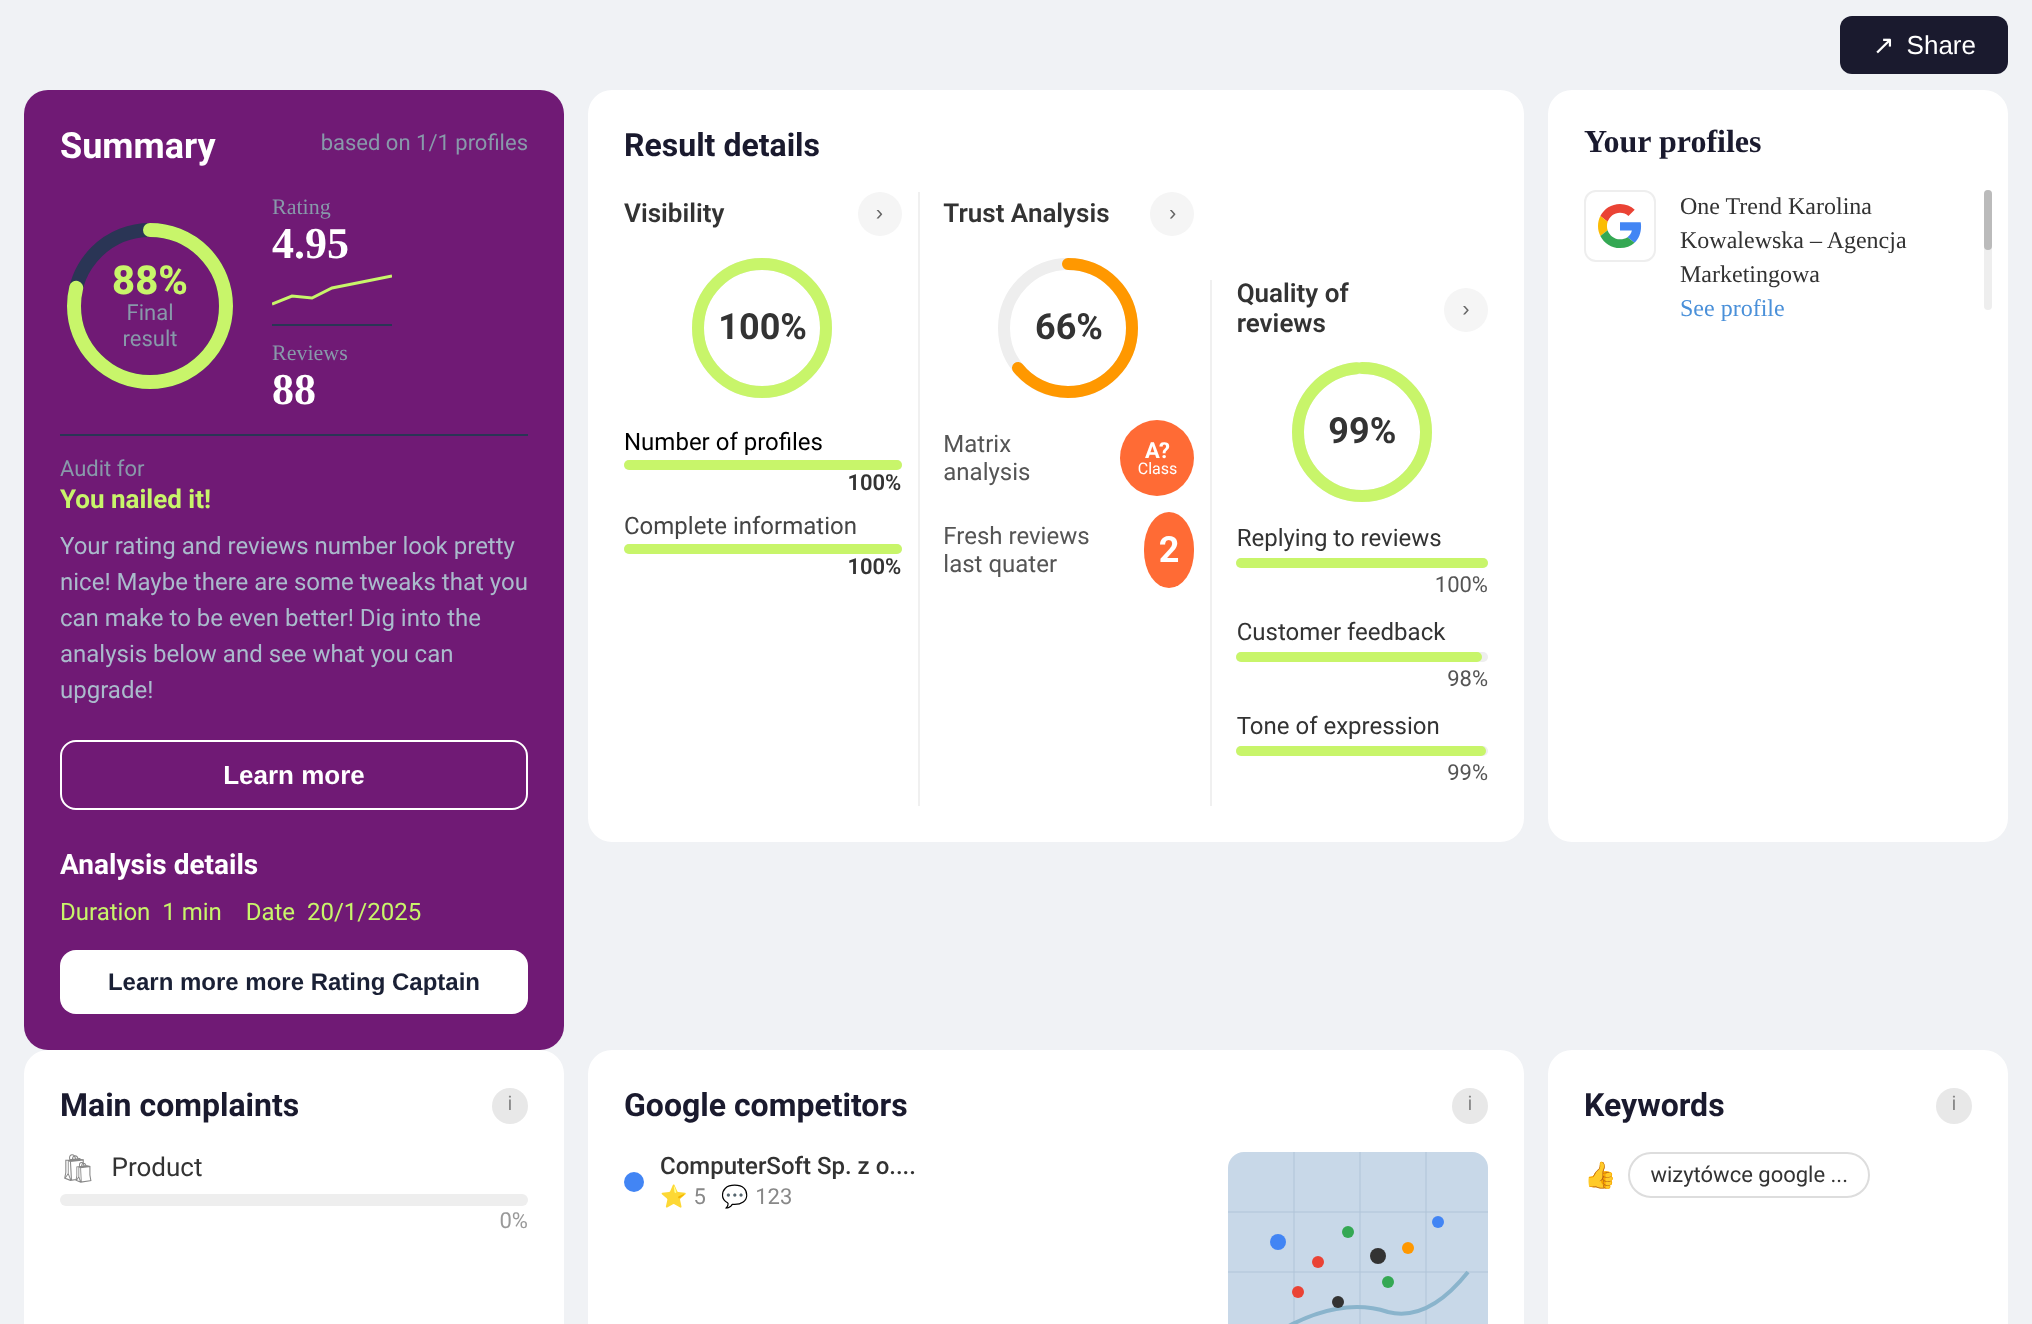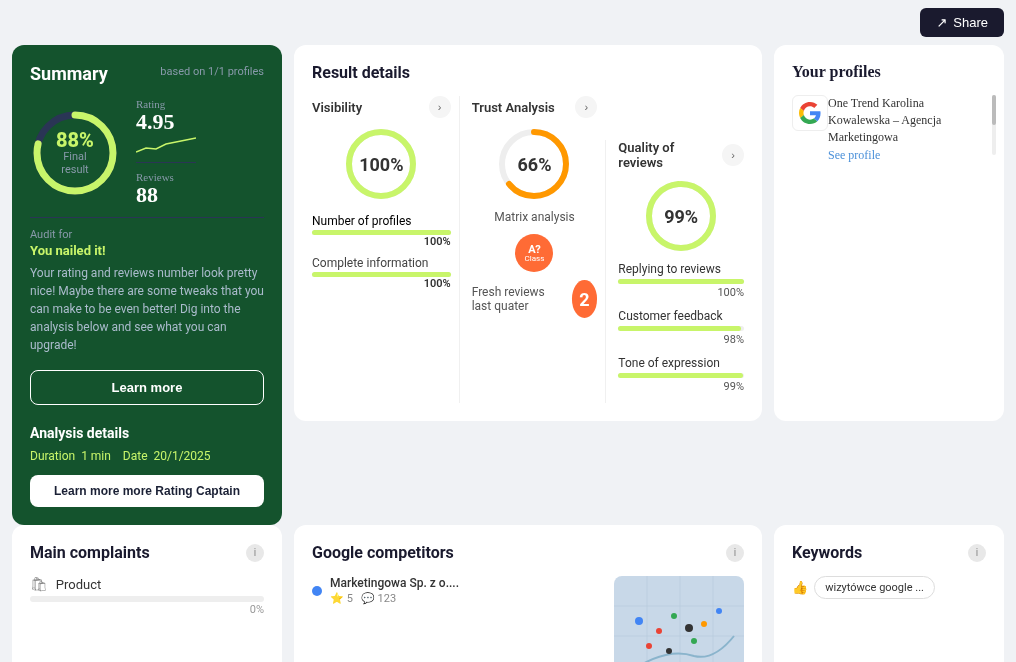--- a/index.html
+++ b/index.html
@@ -35,21 +35,21 @@
     .main-grid {
       display: grid;
       grid-template-columns: 270px 1fr 230px;
       grid-template-rows: auto auto;
       gap: 12px;
       padding: 0 12px 12px 12px;
     }
 
     
     .summary-card {
-      background: #14532d;
+      background: #701a75;
       color: #fff;
       border-radius: 12px;
       padding: 18px;
       grid-row: 1 / 3;
     }
     .summary-title {
       font-size: 18px;
       font-weight: 700;
       color: #fff;
     }
@@ -244,21 +244,20 @@
       font-size: 11px;
       color: #666;
       border: none;
     }
 
     .matrix-section {
       display: flex;
       align-items: center;
       gap: 10px;
       margin-bottom: 8px;
-      flex-direction: column;
     }
     .matrix-label {
       font-size: 12px;
       color: #555;
     }
     .class-badge {
       width: 38px;
       height: 38px;
       background: #ff6b35;
       border-radius: 50%;
@@ -297,21 +296,21 @@
     .profiles-card {
       background: #fff;
       border-radius: 12px;
       padding: 18px;
       grid-column: 3;
       grid-row: 1;
       font-family: Liberation Serif, serif;
     }
     .profile-item {
       display: flex;
-      gap: 0;
+      gap: 12px;
       align-items: flex-start;
     }
     .google-icon {
       width: 36px;
       height: 36px;
       border-radius: 6px;
       border: 1px solid #eee;
       display: flex;
       align-items: center;
       justify-content: center;
@@ -729,21 +728,21 @@
       <span class="card-title" style="margin-bottom:0;">Google competitors</span>
       <div class="info-icon">i</div>
     </div>
 
     <div style="display:flex; gap:12px;">
       <div style="flex:1;">
 
         <div class="competitor-item">
           <div class="competitor-dot" style="background:#4285f4;"></div>
           <div class="competitor-info">
-            <div class="competitor-name">Marketingowa Sp. z o....</div>
+            <div class="competitor-name">ComputerSoft Sp. z o....</div>
             <div class="competitor-stats">
               <span class="stat-item">⭐ <span>5</span></span>
               <span class="stat-item">💬 <span>123</span></span>
             </div>
           </div>
         </div>
 
       </div>
 
       <div class="map-placeholder">

